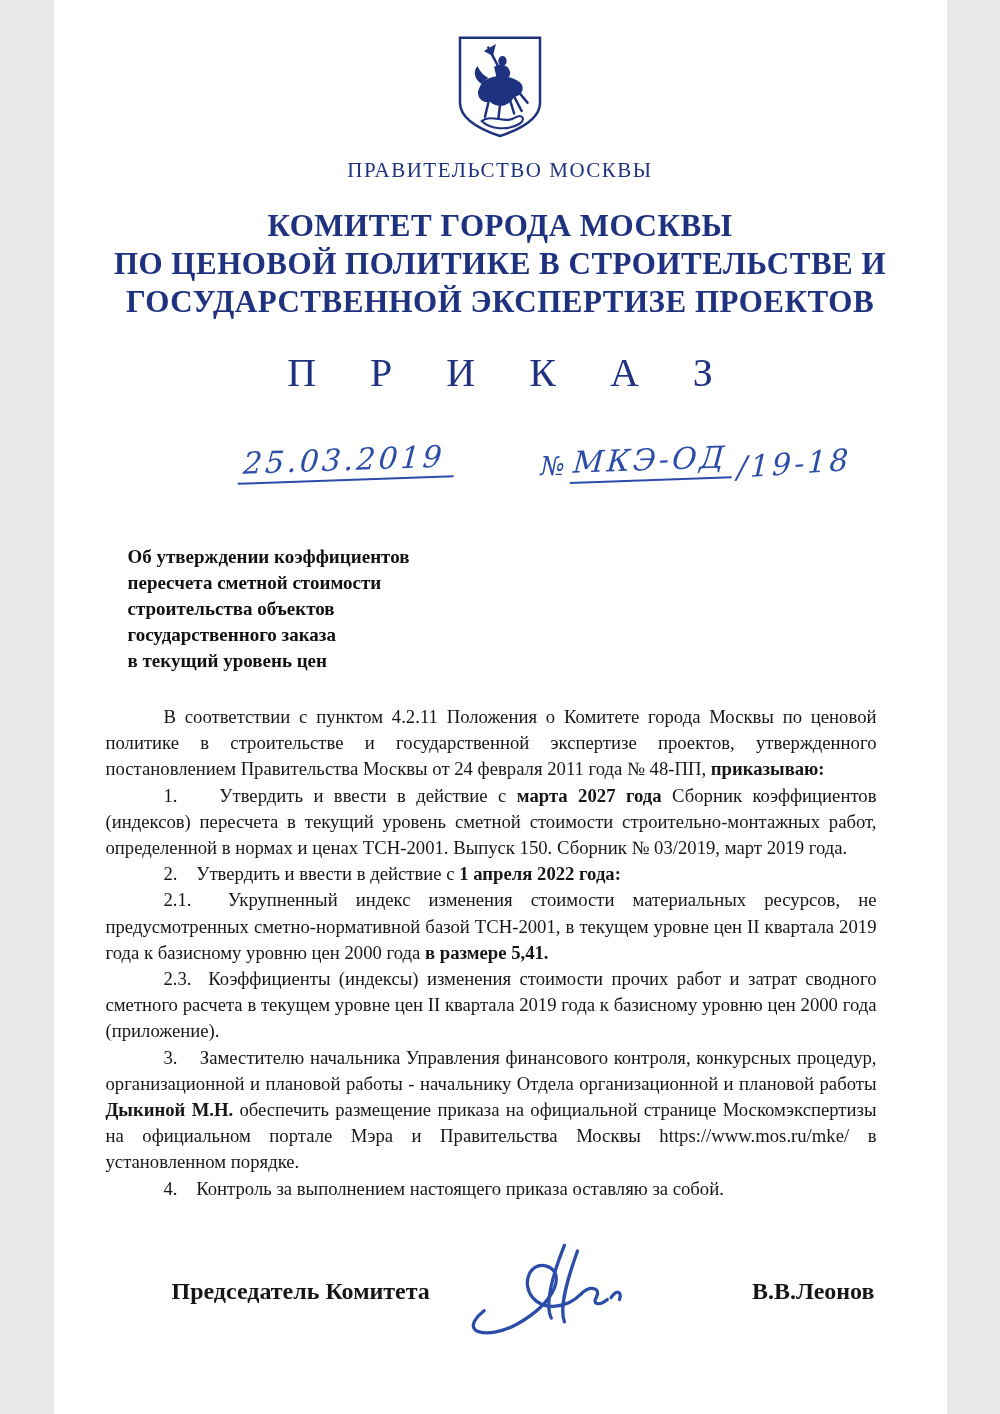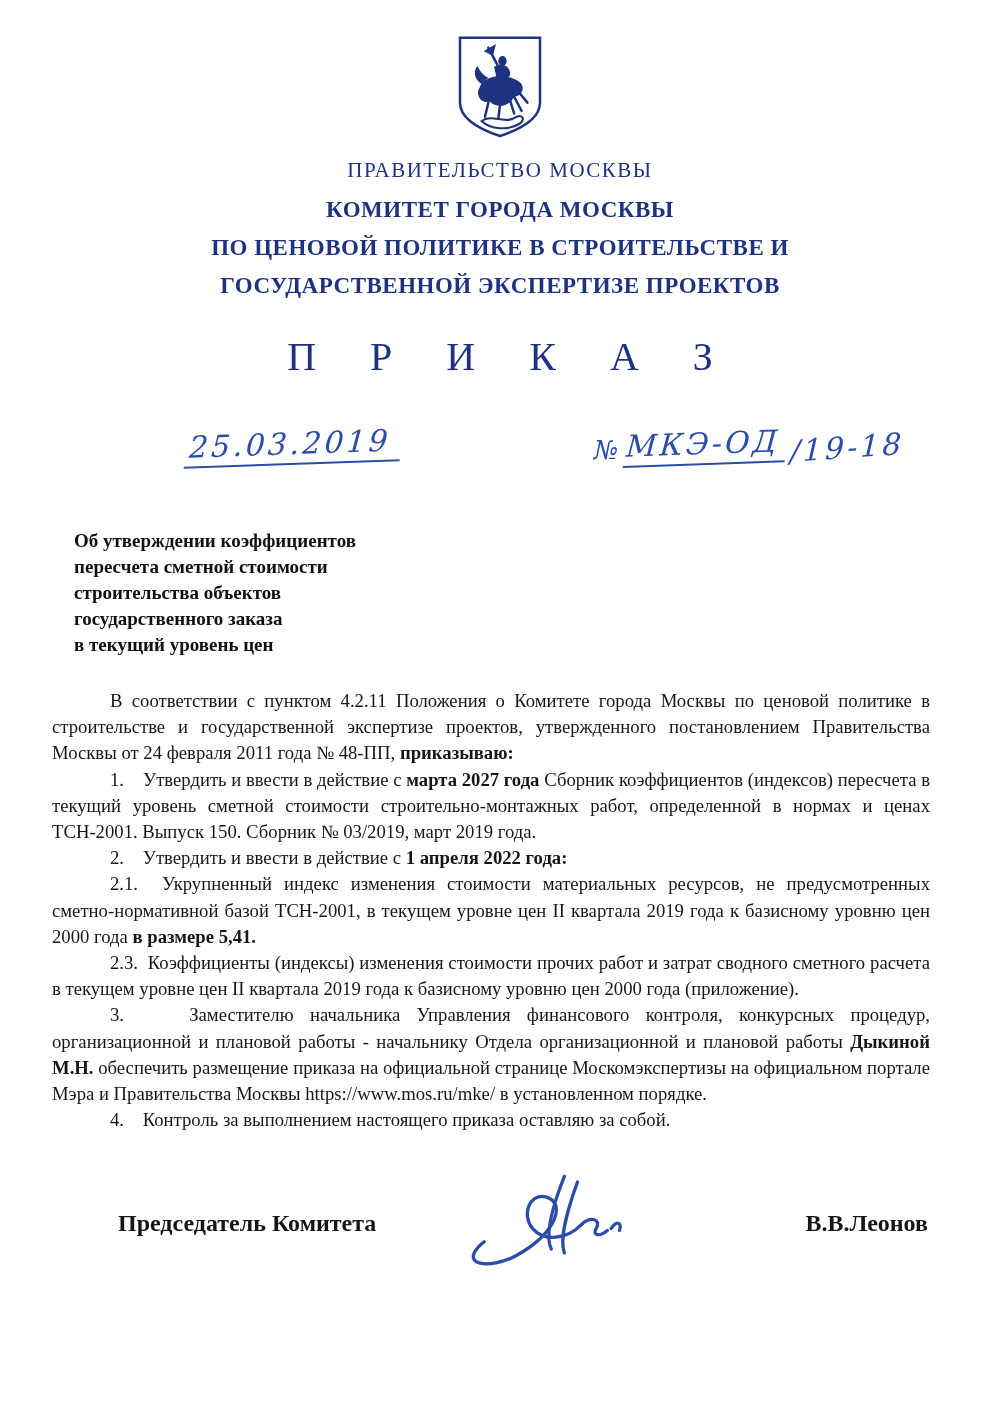--- a/index.html
+++ b/index.html
@@ -4,41 +4,41 @@
 <style>
   :root{
     --header-blue:#1f3280;
     --ink-blue:#2b4da8;
     --text-color:#161616;
   }
   *{margin:0;padding:0;box-sizing:border-box;}
   html,body{background:#e8e8e8;}
   .page{
     position:relative;
-    width:1000px;height:1414px;
+    width:893px;height:1414px;
     margin:0 auto;
     background:#ffffff;
     font-family:"Liberation Serif", serif;
     color:var(--text-color);
     overflow:hidden;
   }
   
   .letterhead{ text-align:center; padding-top:26px; }
   .emblem{ display:block; margin:0 auto; width:100px; height:120px; }
   .org-line1{
     margin-top:12px;
     font-size:21px; letter-spacing:1.5px;
     color:var(--header-blue);
   }
   .org-bold{
     color:var(--header-blue);
     font-weight:bold;
-    font-size:23px; letter-spacing:0.5px;
+    font-size:31px; letter-spacing:0.5px;
     line-height:38px;
-    margin-top:8px;
+    margin-top:24px;
   }
   .doc-type{
     margin-top:28px;
     color:var(--header-blue);
     font-size:40px;
     letter-spacing:22px;
     padding-left:22px; 
     font-weight:500;
   }
   

